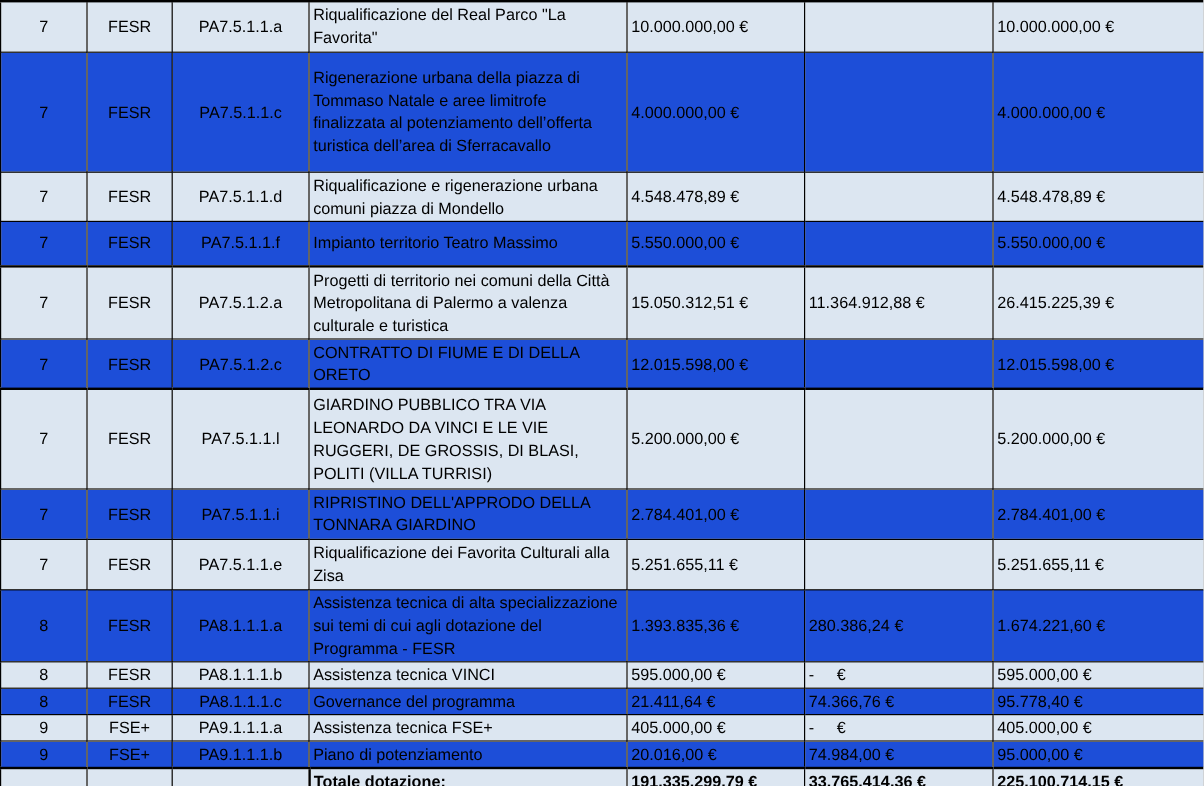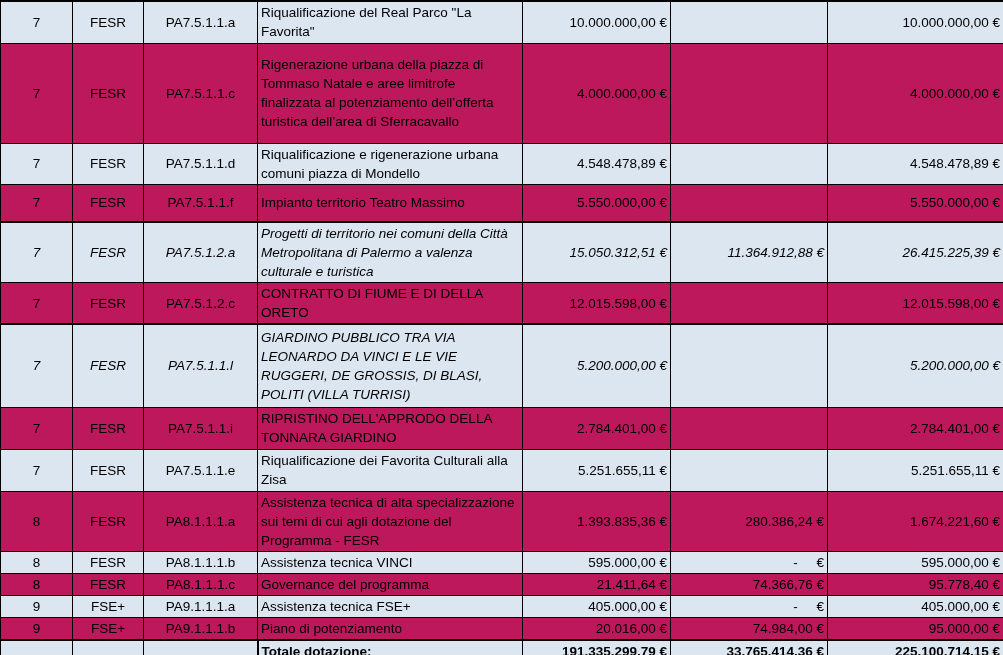--- a/index.html
+++ b/index.html
@@ -25,25 +25,25 @@
     font-size: 13.5px;
     line-height: 19px;
     color: #000000;
     vertical-align: middle;
     padding: 1px 3px;
     overflow: hidden;
     word-wrap: break-word;
   }
   table.funding { border-top: 2px solid #000; }
   tr.shaded td { background: #dce6f1; }
-  tr.plain td  { background: #be185d; }
-  tr.thick-top td { border-top: 2.5px solid #000000; font-style: italic; }
+  tr.plain td  { background: #1d4ed8; }
+  tr.thick-top td { border-top: 2.5px solid #000000; }
   td.c-num, td.c-fund, td.c-code { text-align: center; }
   td.c-desc { text-align: left; }
-  td.c-amt  { text-align: right; padding-right: 5px; white-space: pre; }
+  td.c-amt  { text-align: left; padding-right: 5px; white-space: pre; }
   tr.total-row td { font-weight: bold; border-top: 2.5px solid #000000; border-bottom: 2px solid #000000; }
   tr.total-row td.c-desc { border-left: 2.5px solid #000000; }
 </style>
 </head>
 <body>
 
 <div class="sheet">
   <table class="funding">
     <colgroup>
       <col style="width:72px">

